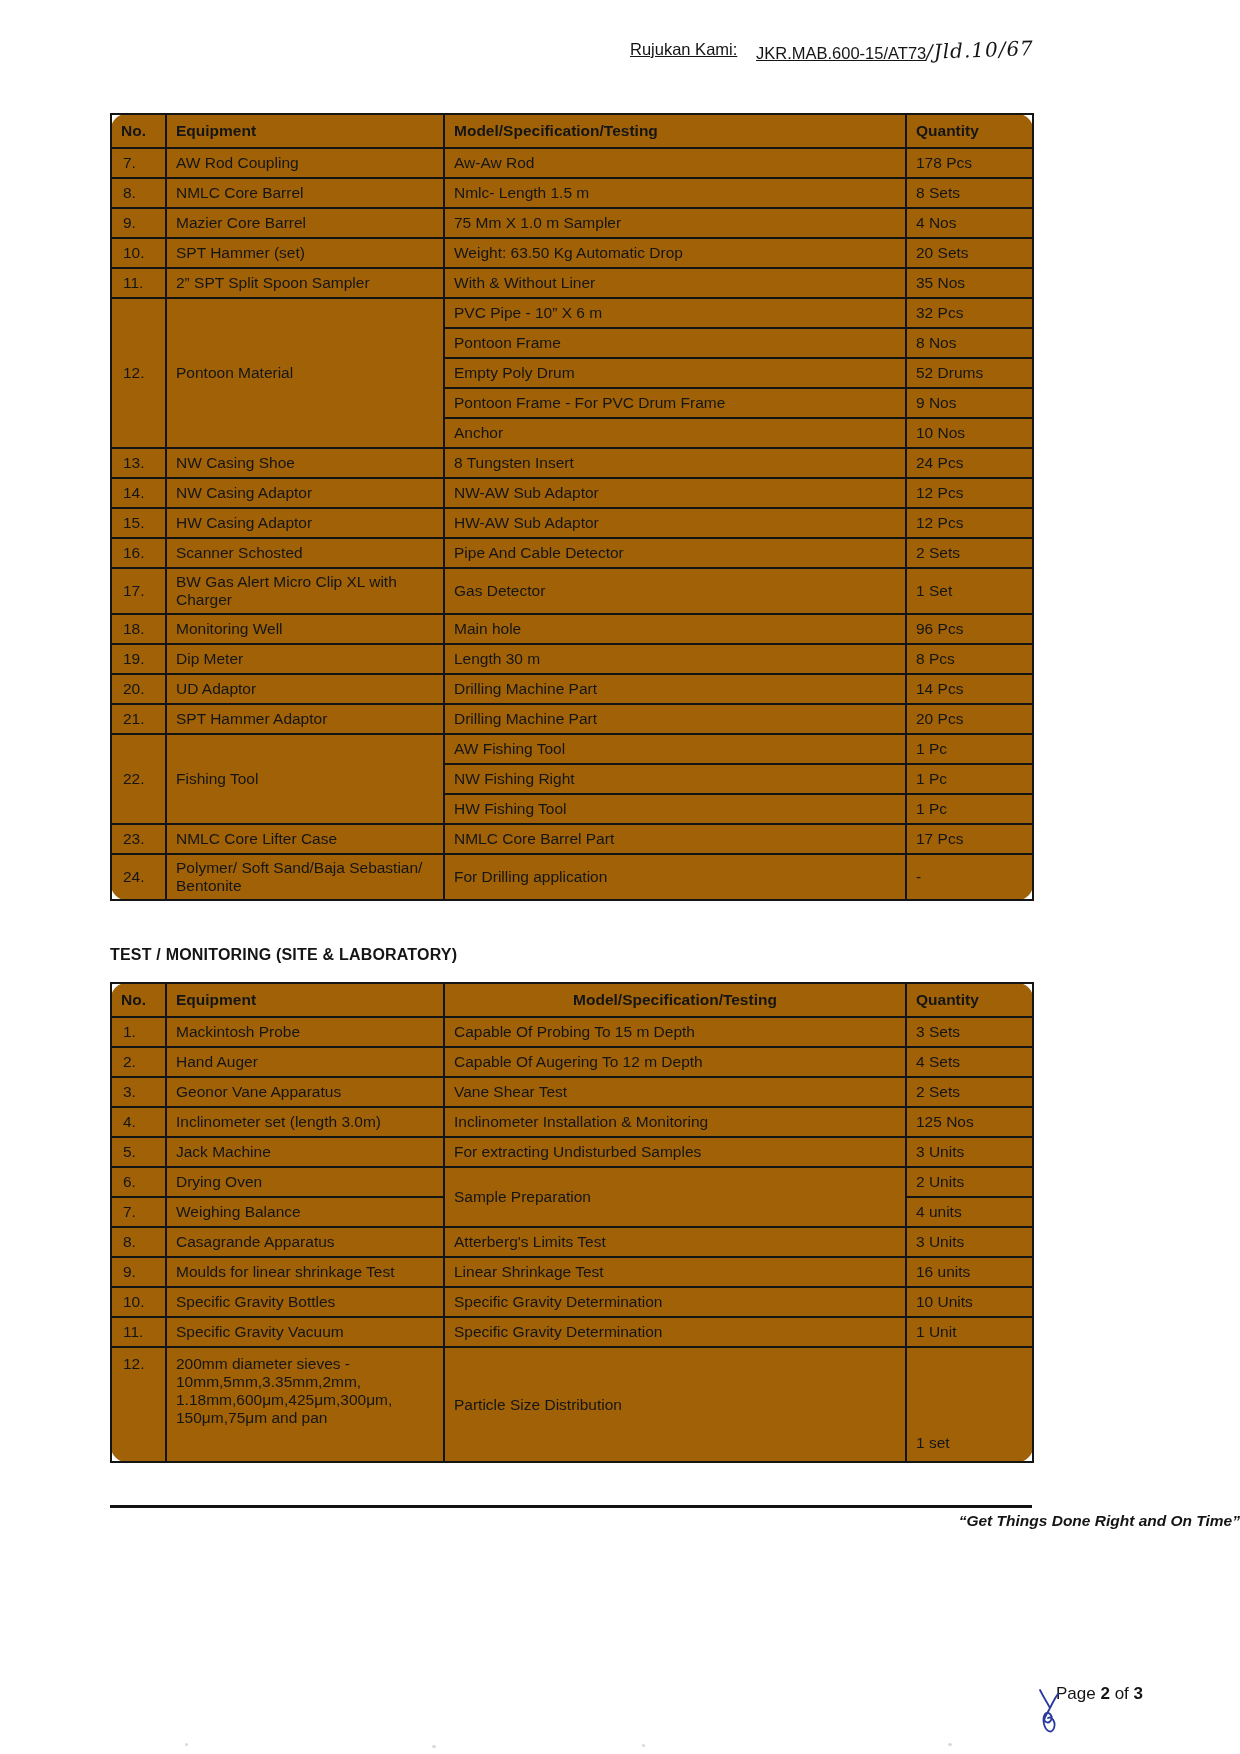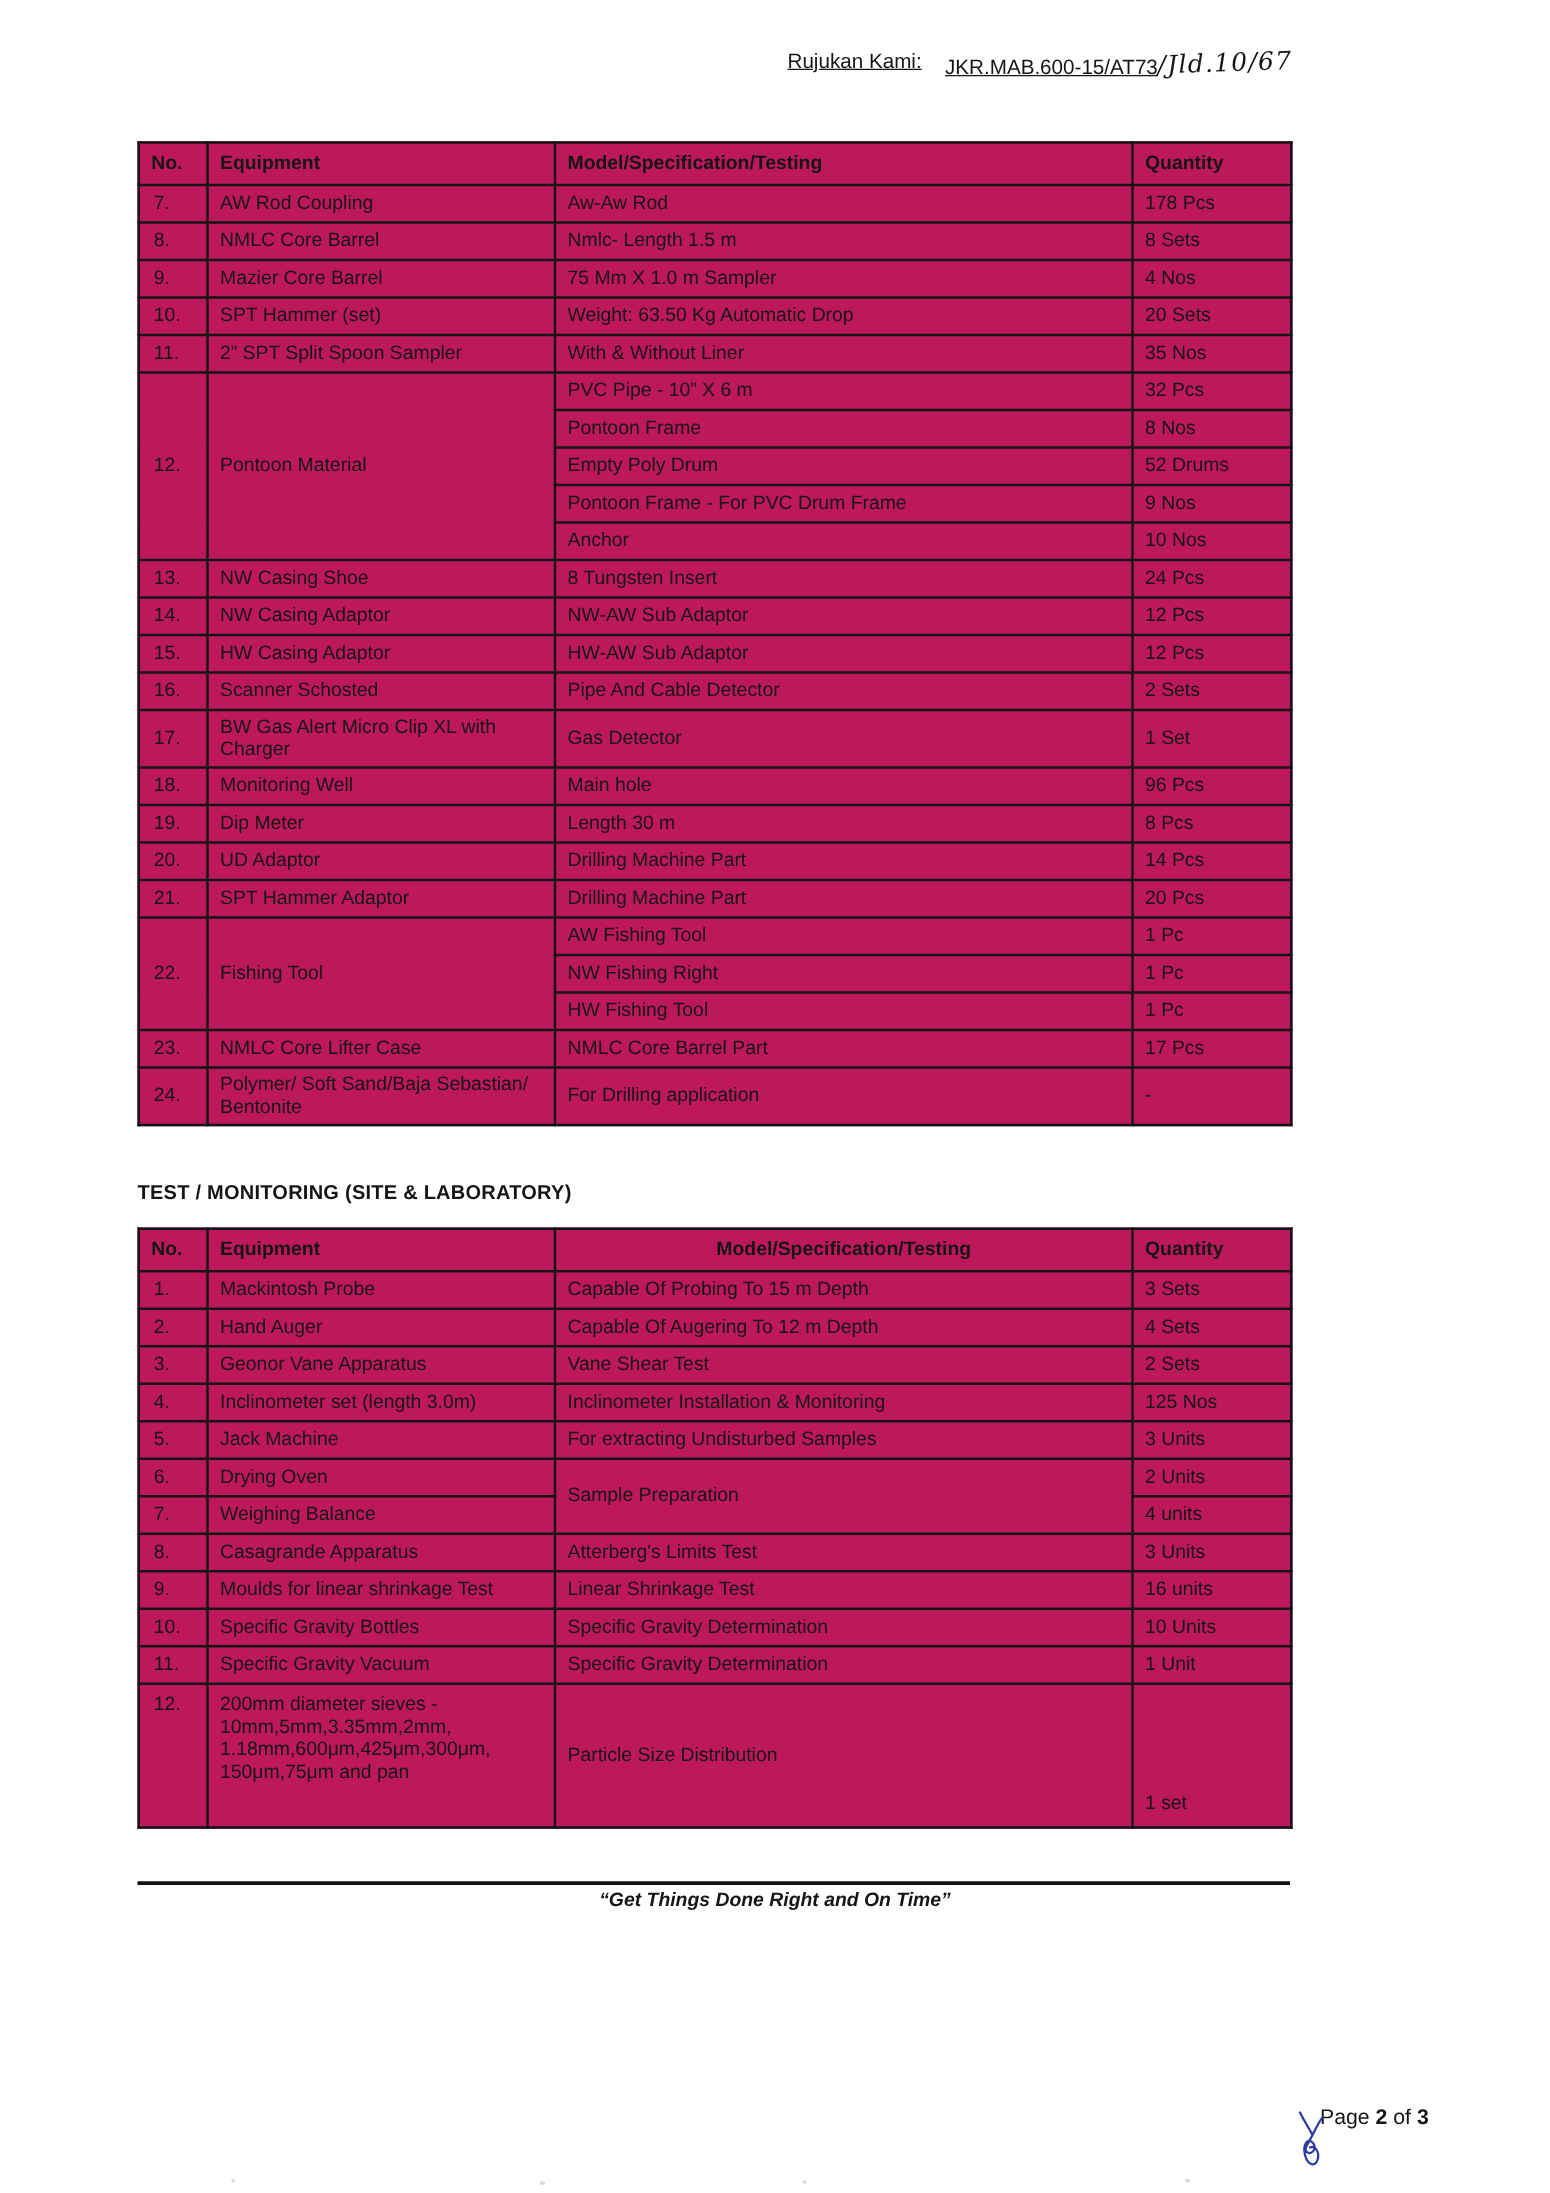--- a/index.html
+++ b/index.html
@@ -17,21 +17,22 @@
     font-family:"DejaVu Serif", serif;
     font-style:italic;
     font-size:20px;
     letter-spacing:1px;
     transform:rotate(-2deg) translateY(-2px);
   }
   table.doc-table {
     position:absolute; left:110px;
     border-collapse:collapse; table-layout:fixed;
     width:922px;
-    background:#be185d;
+    background:#a16207;
+    border-radius:19px;
   }
   #equipment-table { top:113px; }
   #test-table { top:982px; }
   .doc-table th, .doc-table td {
     border:2px solid #141414;
     font-size:15.5px;
     padding:4px 9px;
     vertical-align:middle;
     overflow:hidden;
   }
@@ -40,21 +41,21 @@
   .doc-table td.col-no { padding-left:11px; }
   .doc-table th.col-qty, .doc-table td.col-qty { text-align:left; }
   #test-table th.col-model { text-align:center; }
   tr.sieve-row td { height:100px; }
   tr.sieve-row td.col-no, tr.sieve-row td.col-equipment { vertical-align:top; padding-top:7px; }
   tr.sieve-row td.col-qty { vertical-align:bottom; padding-bottom:9px; }
   .section-title { position:absolute; left:110px; top:946px; font-weight:bold; font-size:16px; letter-spacing:0.2px;text-align:center; }
   .footer-rule { position:absolute; left:110px; top:1505px; width:922px; border-top:3px solid #121212; }
   .footer-quote {
     position:absolute; left:0; top:1512px; width:1240px;
-    text-align:center; font-style:italic; font-weight:bold; font-size:15.5px;
+    text-align:right; font-style:italic; font-weight:bold; font-size:15.5px;
   }
   .page-marker { position:absolute; left:1056px; top:1684px; font-size:17px; white-space:nowrap; }
   .page-marker b { font-weight:bold; }
   .signature-wrap { position:absolute; left:-22px; top:2px; width:40px; height:56px; }
   .artifact { position:absolute; background:#b8b8b8; opacity:0.55; border-radius:50%; }
 </style>
 </head>
 <body>
 
 <div class="header-block">

